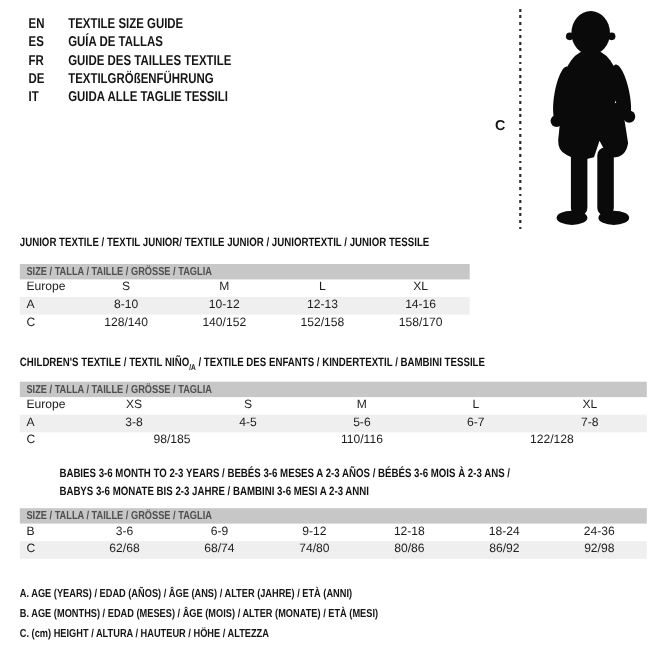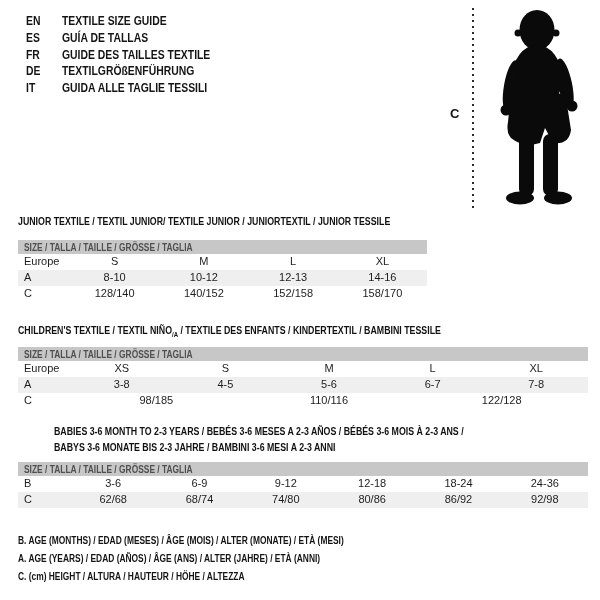--- a/index.html
+++ b/index.html
@@ -168,23 +168,23 @@
         <div class="tcell">68/74</div>
         <div class="tcell">74/80</div>
         <div class="tcell">80/86</div>
         <div class="tcell">86/92</div>
         <div class="tcell">92/98</div>
       </div>
     </div>
 
   <div class="abs" style="left:18px;top:531px;">
     <div class="footline">
-      <span class="condensed">B. AGE (MONTHS) / EDAD (MESES) / ÂGE (MOIS) / ALTER (MONATE) / ETÀ (MESI)</span>
+      <span class="condensed">A. AGE (YEARS) / EDAD (AÑOS) / ÂGE (ANS) / ALTER (JAHRE) / ETÀ (ANNI)</span>
     </div>
     <div class="footline">
-      <span class="condensed">A. AGE (YEARS) / EDAD (AÑOS) / ÂGE (ANS) / ALTER (JAHRE) / ETÀ (ANNI)</span>
+      <span class="condensed">B. AGE (MONTHS) / EDAD (MESES) / ÂGE (MOIS) / ALTER (MONATE) / ETÀ (MESI)</span>
     </div>
     <div class="footline">
       <span class="condensed">C. (cm) HEIGHT / ALTURA / HAUTEUR / HÖHE / ALTEZZA</span>
     </div>
   </div>
 
 </div>
 
 </body></html>

